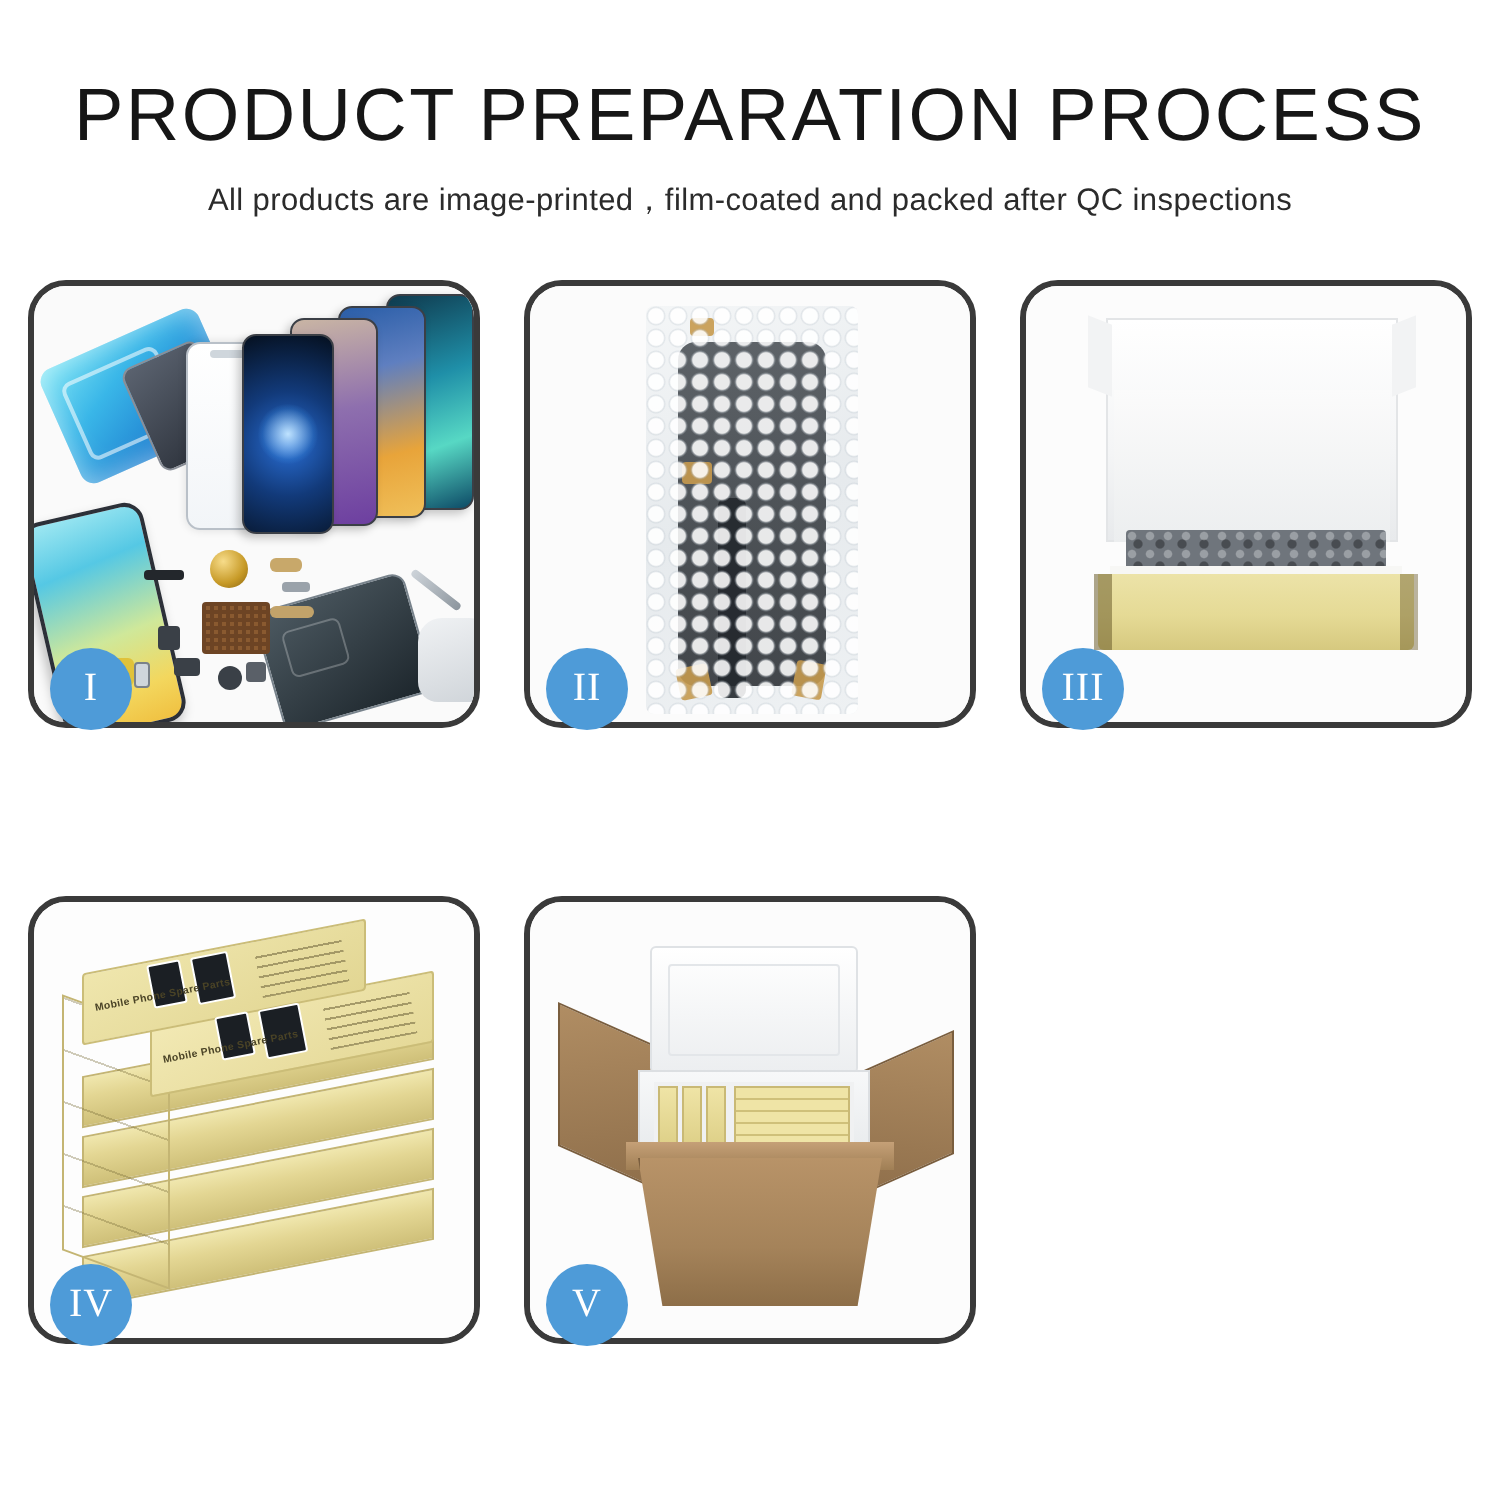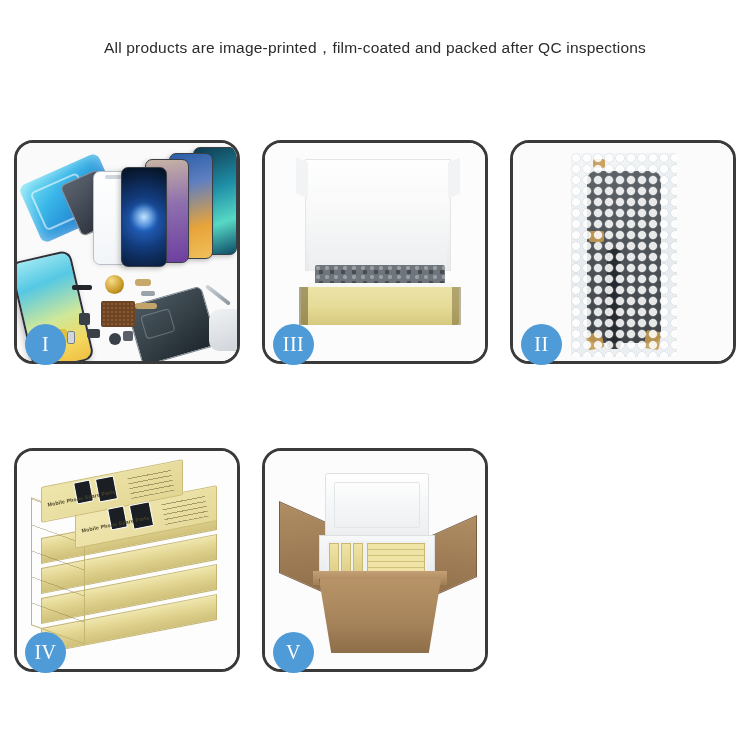--- a/index.html
+++ b/index.html
@@ -19,20 +19,21 @@
   .page-title {
     font-family: "Liberation Sans", sans-serif;
     font-size: 37px;
     font-weight: 400;
     letter-spacing: 1.2px;
     color: #161616;
     line-height: 1.1;
   }
 
   .page-subtitle {
+    margin-top: 11px;
     font-family: "Liberation Sans", sans-serif;
     font-size: 15.5px;
     font-weight: 400;
     color: #2b2b2b;
     letter-spacing: .2px;
   }
 
   
   .grid {
     position: absolute;
@@ -379,20 +380,21 @@
     border:1px solid #8e7049;
   }
   .c6-tape { position:absolute; background:#a3845a; border-radius:1px; }
   .tp1 { left:46px; top:92px; width:14px; height:14px; transform: skewY(20deg); }
   .tp2 { left:46px; top:158px; width:14px; height:12px; transform: skewY(20deg); }
 </style>
 </head>
 <body>
 
 <div class="header">
+  <div class="page-title">PRODUCT PREPARATION PROCESS</div>
   <div class="page-subtitle">All products are image-printed，film-coated and packed after QC inspections</div>
 </div>
 
 <div class="grid">
 
   <div class="panel">
     <div class="panel-stage p1">
       <div class="adh-film"></div>
       <div class="adh-phone"></div>
       <div class="glass-protector"></div>
@@ -414,43 +416,43 @@
       <div class="part ph-s"></div>
       <div class="part pi"></div>
       <div class="part pj"></div>
       <div class="tweezer"></div>
       <div class="glove"></div>
     </div>
     <div class="badge">I</div>
   </div>
 
   <div class="panel">
-    <div class="panel-stage p3">
-      <div class="b3-lid"></div>
-      <div class="b3-foamback"></div>
-      <div class="b3-graypad"></div>
-      <div class="b3-trayin"></div>
-      <div class="b3-tray"></div>
-    </div>
-    <div class="badge">III</div>
-  </div>
-
-  <div class="panel">
     <div class="panel-stage p2">
       <div class="bw-bag">
         <div class="bw-inner"></div>
         <div class="bw-cable"></div>
         <div class="bw-tape t1"></div>
         <div class="bw-tape t2"></div>
         <div class="bw-tape t3"></div>
         <div class="bw-tape t4"></div>
         <div class="bw-bubbles"></div>
       </div>
     </div>
     <div class="badge">II</div>
+  </div>
+
+  <div class="panel">
+    <div class="panel-stage p3">
+      <div class="b3-lid"></div>
+      <div class="b3-foamback"></div>
+      <div class="b3-graypad"></div>
+      <div class="b3-trayin"></div>
+      <div class="b3-tray"></div>
+    </div>
+    <div class="badge">III</div>
   </div>
 
   <div class="panel">
     <div class="panel-stage p4">
       <div class="layer ly4"></div>
       <div class="layer ly3"></div>
       <div class="layer ly2"></div>
       <div class="layer ly1"></div>
       <div class="side-stack"></div>
       <div class="stk stk-top2"></div>

